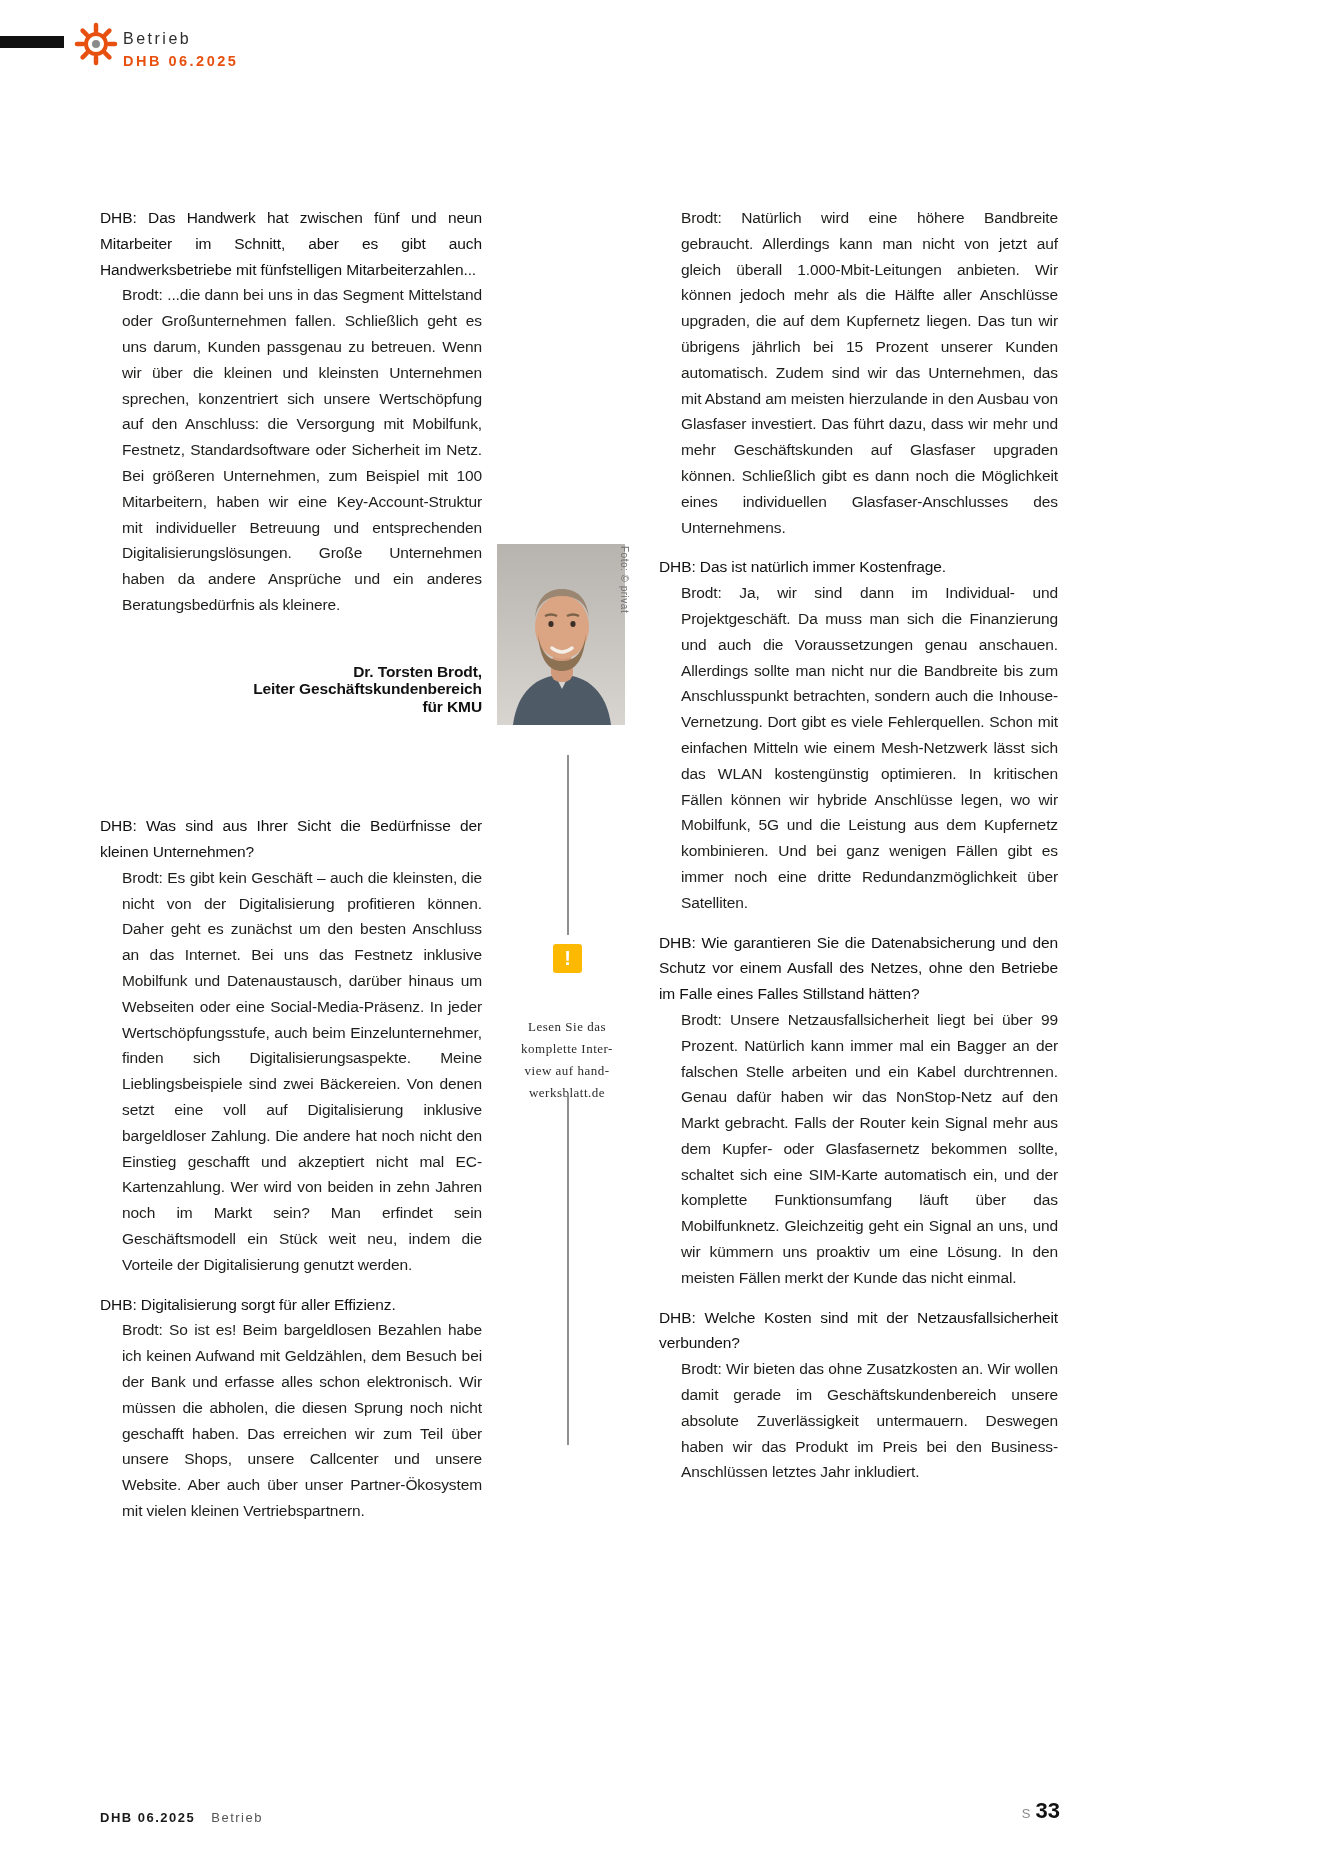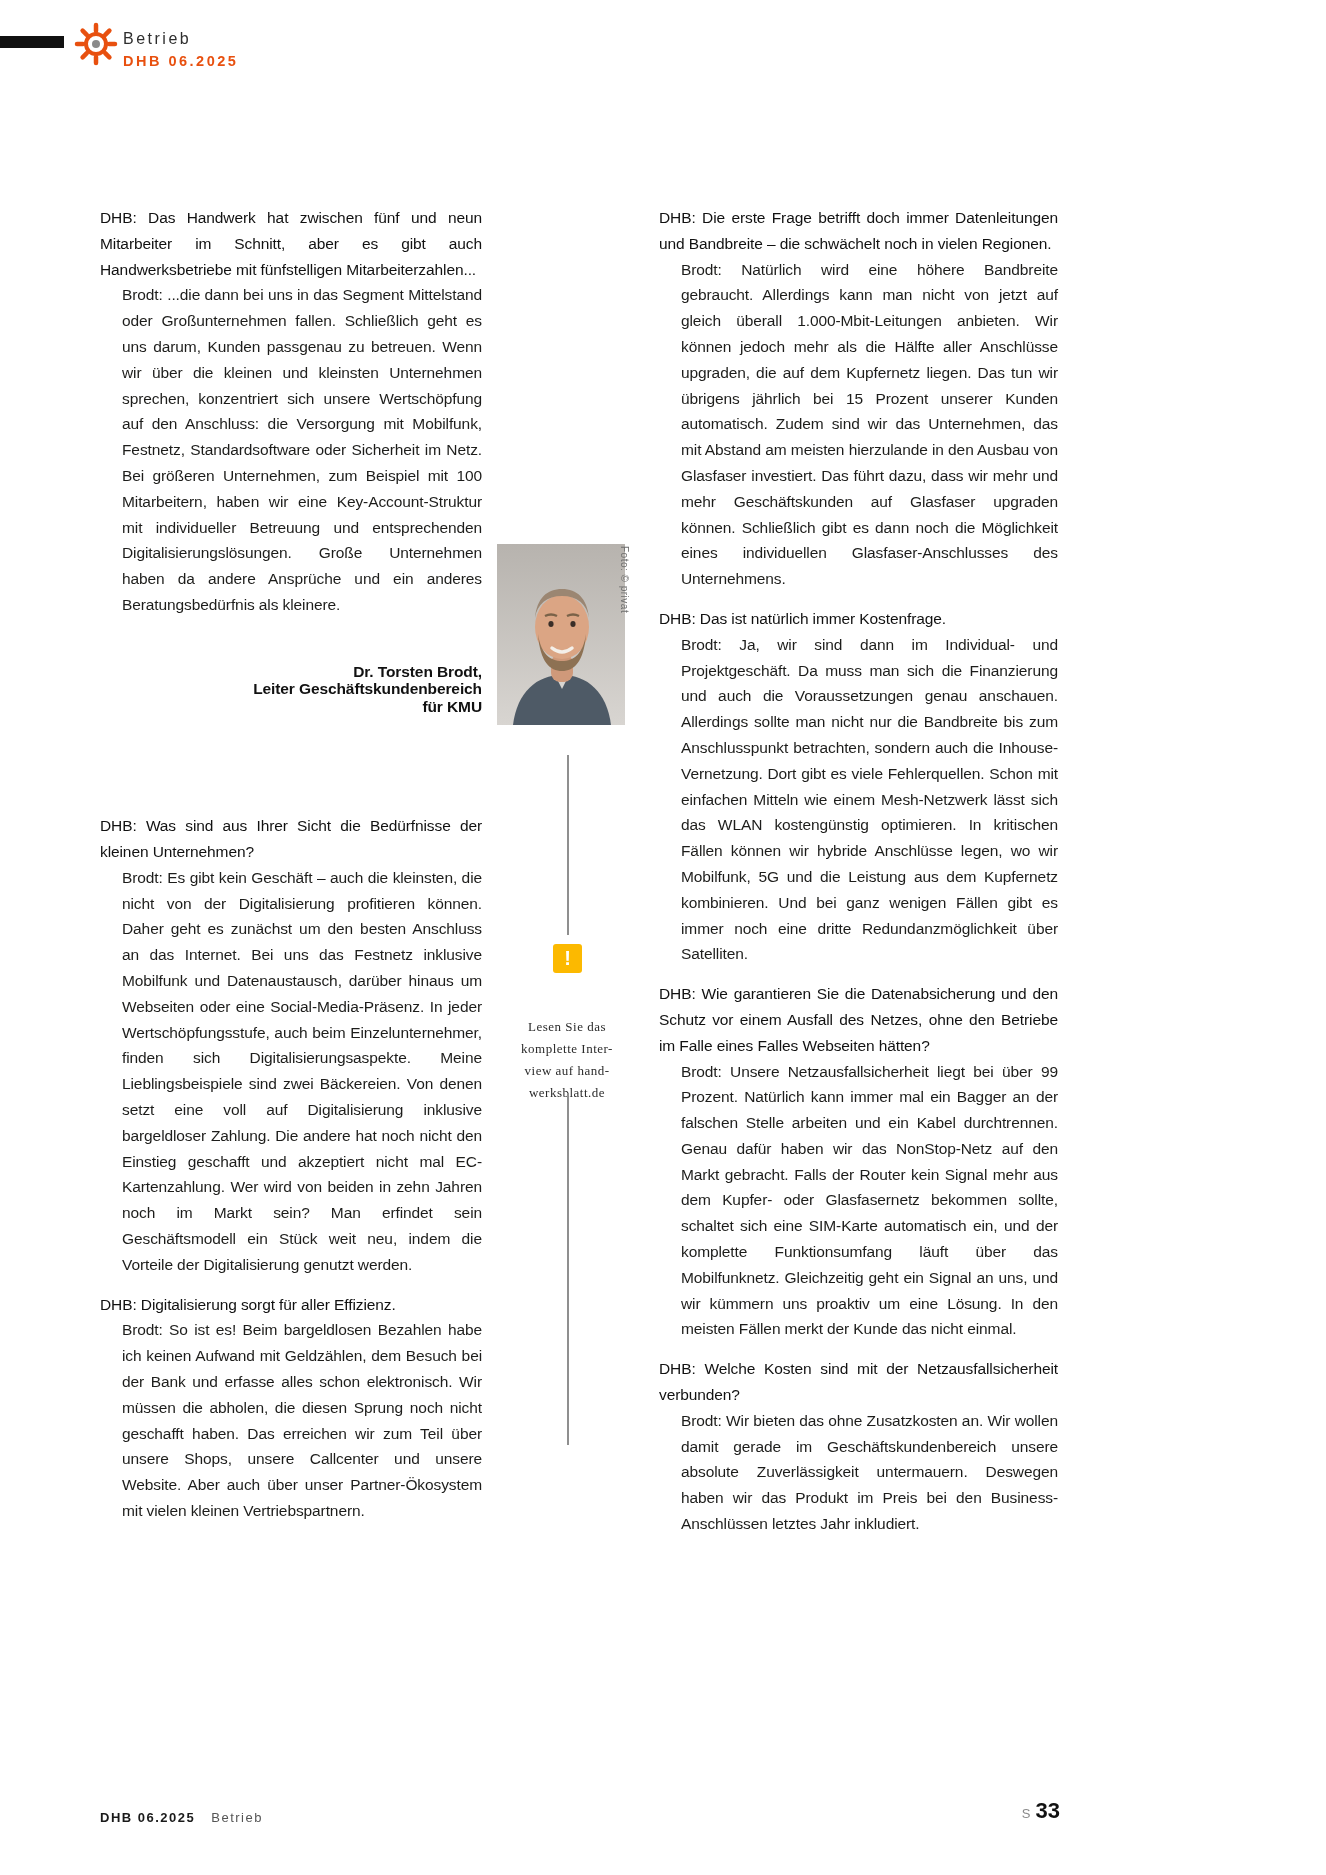--- a/index.html
+++ b/index.html
@@ -103,25 +103,24 @@
     <p class="caption">Dr. Torsten Brodt,
 Leiter Geschäftskundenbereich
 für KMU</p>
     <p class="q after-photo">DHB: Was sind aus Ihrer Sicht die Bedürfnisse der kleinen Unternehmen?</p>
     <p class="a">Brodt: Es gibt kein Geschäft – auch die kleinsten, die nicht von der Digitalisierung profitieren können. Daher geht es zunächst um den besten Anschluss an das Internet. Bei uns das Festnetz inklusive Mobilfunk und Datenaustausch, darüber hinaus um Webseiten oder eine Social-Media-Präsenz. In jeder Wertschöpfungsstufe, auch beim Einzelunternehmer, finden sich Digitalisierungsaspekte. Meine Lieblingsbeispiele sind zwei Bäckereien. Von denen setzt eine voll auf Digitalisierung inklusive bargeldloser Zahlung. Die andere hat noch nicht den Einstieg geschafft und akzeptiert nicht mal EC-Kartenzahlung. Wer wird von beiden in zehn Jahren noch im Markt sein? Man erfindet sein Geschäftsmodell ein Stück weit neu, indem die Vorteile der Digitalisierung genutzt werden.</p>
     <p class="q gap">DHB: Digitalisierung sorgt für aller Effizienz.</p>
     <p class="a">Brodt: So ist es! Beim bargeldlosen Bezahlen habe ich keinen Aufwand mit Geldzählen, dem Besuch bei der Bank und erfasse alles schon elektronisch. Wir müssen die abholen, die diesen Sprung noch nicht geschafft haben. Das erreichen wir zum Teil über unsere Shops, unsere Callcenter und unsere Website. Aber auch über unser Partner-Ökosystem mit vielen kleinen Vertriebspartnern.</p>
   </section>
 
   <section class="col col-right">
-    <p class="q">DHB: Die erste Frage betrifft doch immer Datenleitungen und Bandbreite – die schwächelt noch in vielen Regionen.</p>
     <p class="a">Brodt: Natürlich wird eine höhere Bandbreite gebraucht. Allerdings kann man nicht von jetzt auf gleich überall 1.000-Mbit-Leitungen anbieten. Wir können jedoch mehr als die Hälfte aller Anschlüsse upgraden, die auf dem Kupfernetz liegen. Das tun wir übrigens jährlich bei 15 Prozent unserer Kunden automatisch. Zudem sind wir das Unternehmen, das mit Abstand am meisten hierzulande in den Ausbau von Glasfaser investiert. Das führt dazu, dass wir mehr und mehr Geschäftskunden auf Glasfaser upgraden können. Schließlich gibt es dann noch die Möglichkeit eines individuellen Glasfaser-Anschlusses des Unternehmens.</p>
     <p class="q gap">DHB: Das ist natürlich immer Kostenfrage.</p>
     <p class="a">Brodt: Ja, wir sind dann im Individual- und Projektgeschäft. Da muss man sich die Finanzierung und auch die Voraussetzungen genau anschauen. Allerdings sollte man nicht nur die Bandbreite bis zum Anschlusspunkt betrachten, sondern auch die Inhouse-Vernetzung. Dort gibt es viele Fehlerquellen. Schon mit einfachen Mitteln wie einem Mesh-Netzwerk lässt sich das WLAN kostengünstig optimieren. In kritischen Fällen können wir hybride Anschlüsse legen, wo wir Mobilfunk, 5G und die Leistung aus dem Kupfernetz kombinieren. Und bei ganz wenigen Fällen gibt es immer noch eine dritte Redundanzmöglichkeit über Satelliten.</p>
-    <p class="q gap">DHB: Wie garantieren Sie die Datenabsicherung und den Schutz vor einem Ausfall des Netzes, ohne den Betriebe im Falle eines Falles Webseiten hätten?</p>
+    <p class="q gap">DHB: Wie garantieren Sie die Datenabsicherung und den Schutz vor einem Ausfall des Netzes, ohne den Betriebe im Falle eines Falles Stillstand hätten?</p>
     <p class="a">Brodt: Unsere Netzausfallsicherheit liegt bei über 99 Prozent. Natürlich kann immer mal ein Bagger an der falschen Stelle arbeiten und ein Kabel durchtrennen. Genau dafür haben wir das NonStop-Netz auf den Markt gebracht. Falls der Router kein Signal mehr aus dem Kupfer- oder Glasfasernetz bekommen sollte, schaltet sich eine SIM-Karte automatisch ein, und der komplette Funktionsumfang läuft über das Mobilfunknetz. Gleichzeitig geht ein Signal an uns, und wir kümmern uns proaktiv um eine Lösung. In den meisten Fällen merkt der Kunde das nicht einmal.</p>
     <p class="q gap">DHB: Welche Kosten sind mit der Netzausfallsicherheit verbunden?</p>
     <p class="a">Brodt: Wir bieten das ohne Zusatzkosten an. Wir wollen damit gerade im Geschäftskundenbereich unsere absolute Zuverlässigkeit untermauern. Deswegen haben wir das Produkt im Preis bei den Business-Anschlüssen letztes Jahr inkludiert.</p>
   </section>
 
   <div class="portrait">
     <svg viewBox="0 0 128 181" width="128" height="181">
       <defs>
         <linearGradient id="bg" x1="0" y1="0" x2="0" y2="1">
           <stop offset="0" stop-color="#b7b3ae"></stop>

